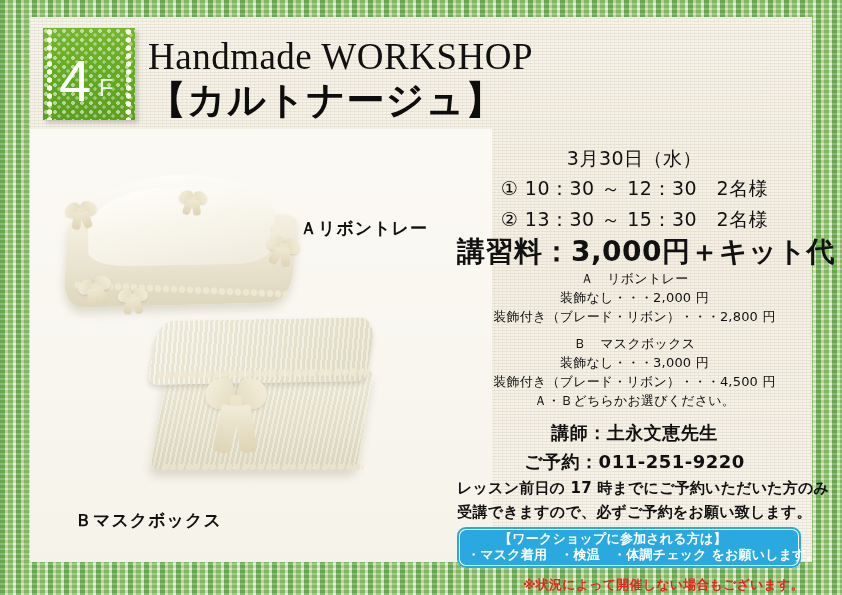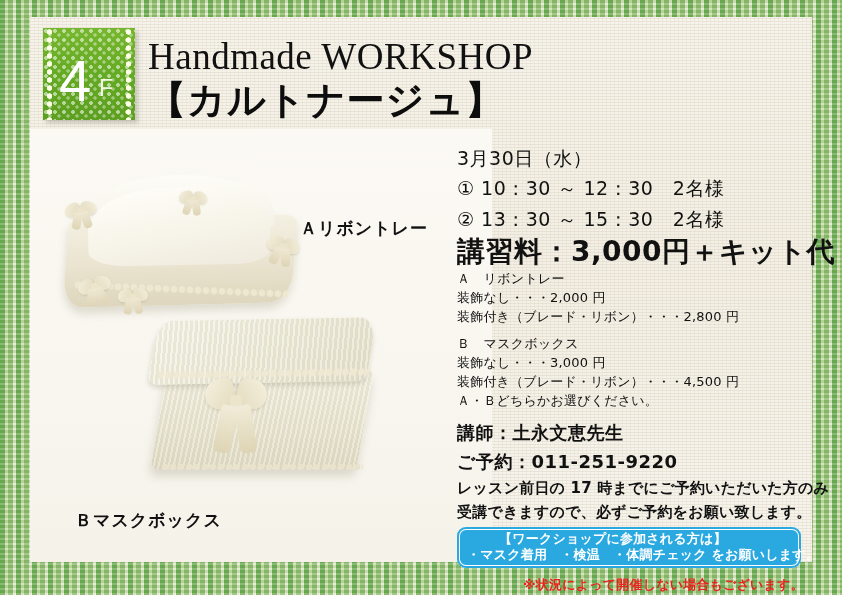--- a/index.html
+++ b/index.html
@@ -220,20 +220,21 @@
     font-size:17px; color:#111; font-weight:700; letter-spacing:1px;
     white-space:nowrap;
     text-align:center;
   }
 
   
   #info-col {
     position:absolute; left:415px; top:112px;
     width: 367px; height: 433px;
     padding: 14px 0 0 12px;
+    text-align: center;
   }
 
   .ln { color:#111; white-space:nowrap; }
   .date-line  { font-size:19px; line-height:30px; letter-spacing:.5px; }
   .slot-line  { font-size:19px; line-height:31px; letter-spacing:.5px; }
   .fee-line   { font-size:28px; line-height:34px; font-weight:700; letter-spacing:.5px; margin-top:0; }
   .kit-head   { font-size:13px; line-height:19px; letter-spacing:.3px; }
   .kit-line   { font-size:13px; line-height:19px; letter-spacing:.2px; }
   .gap        { height:8px; }
   .contact-line { font-size:18px; line-height:29px; font-weight:700; letter-spacing:.5px; }

